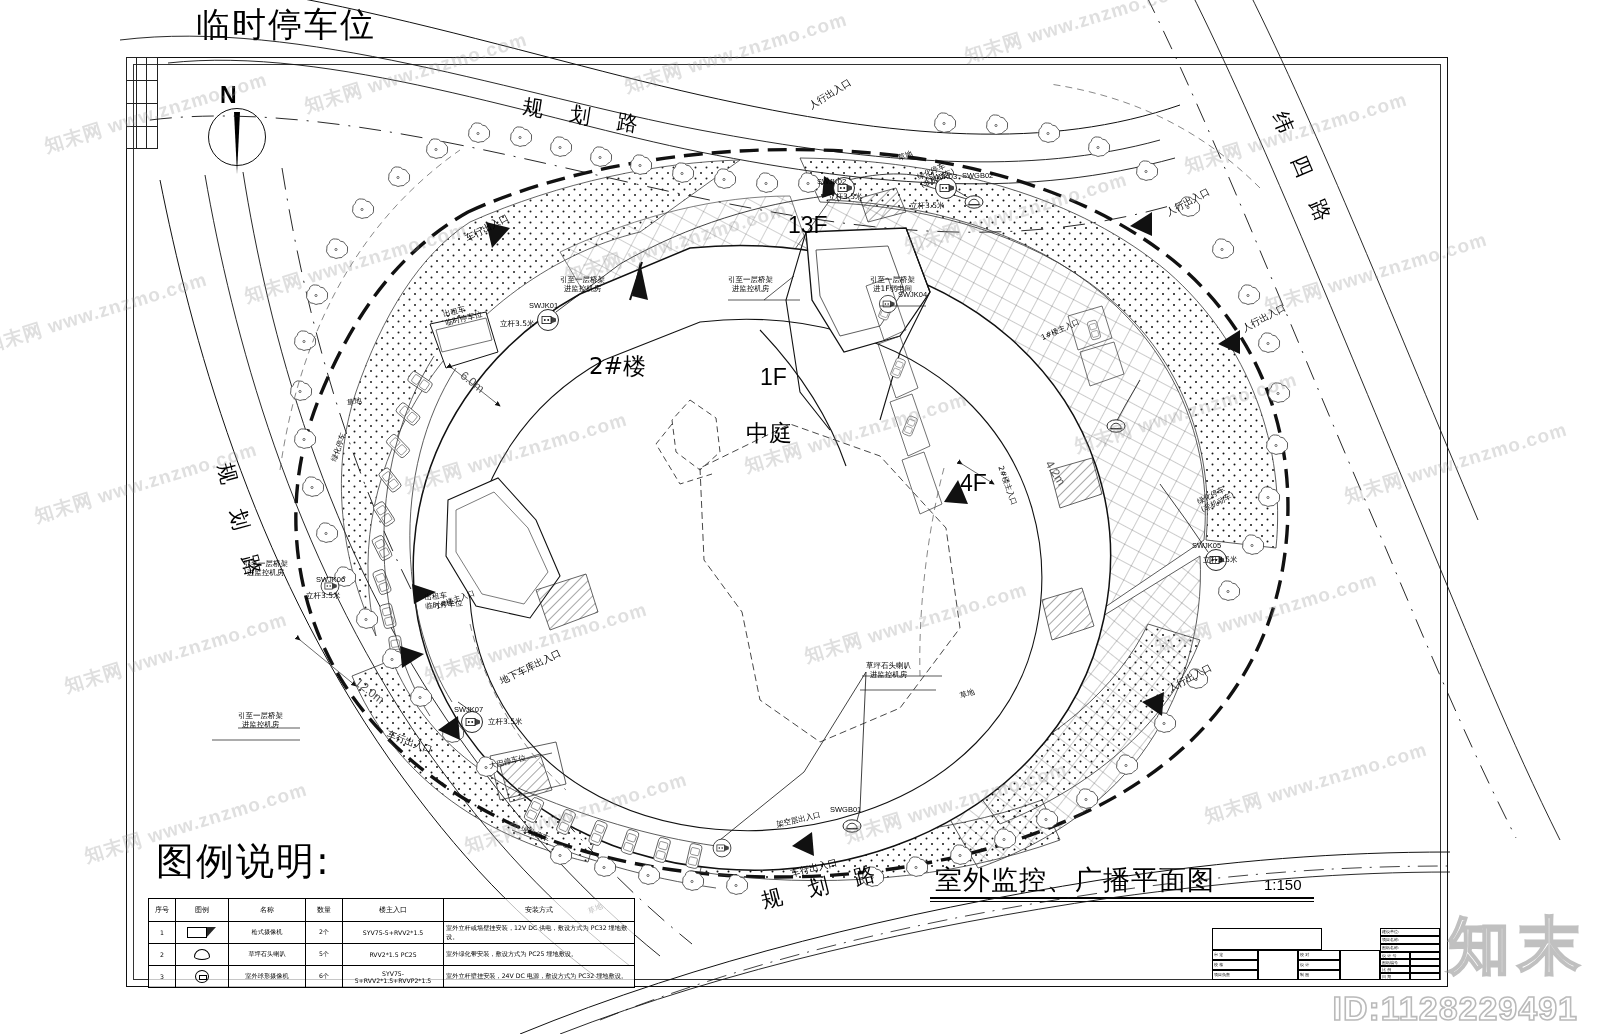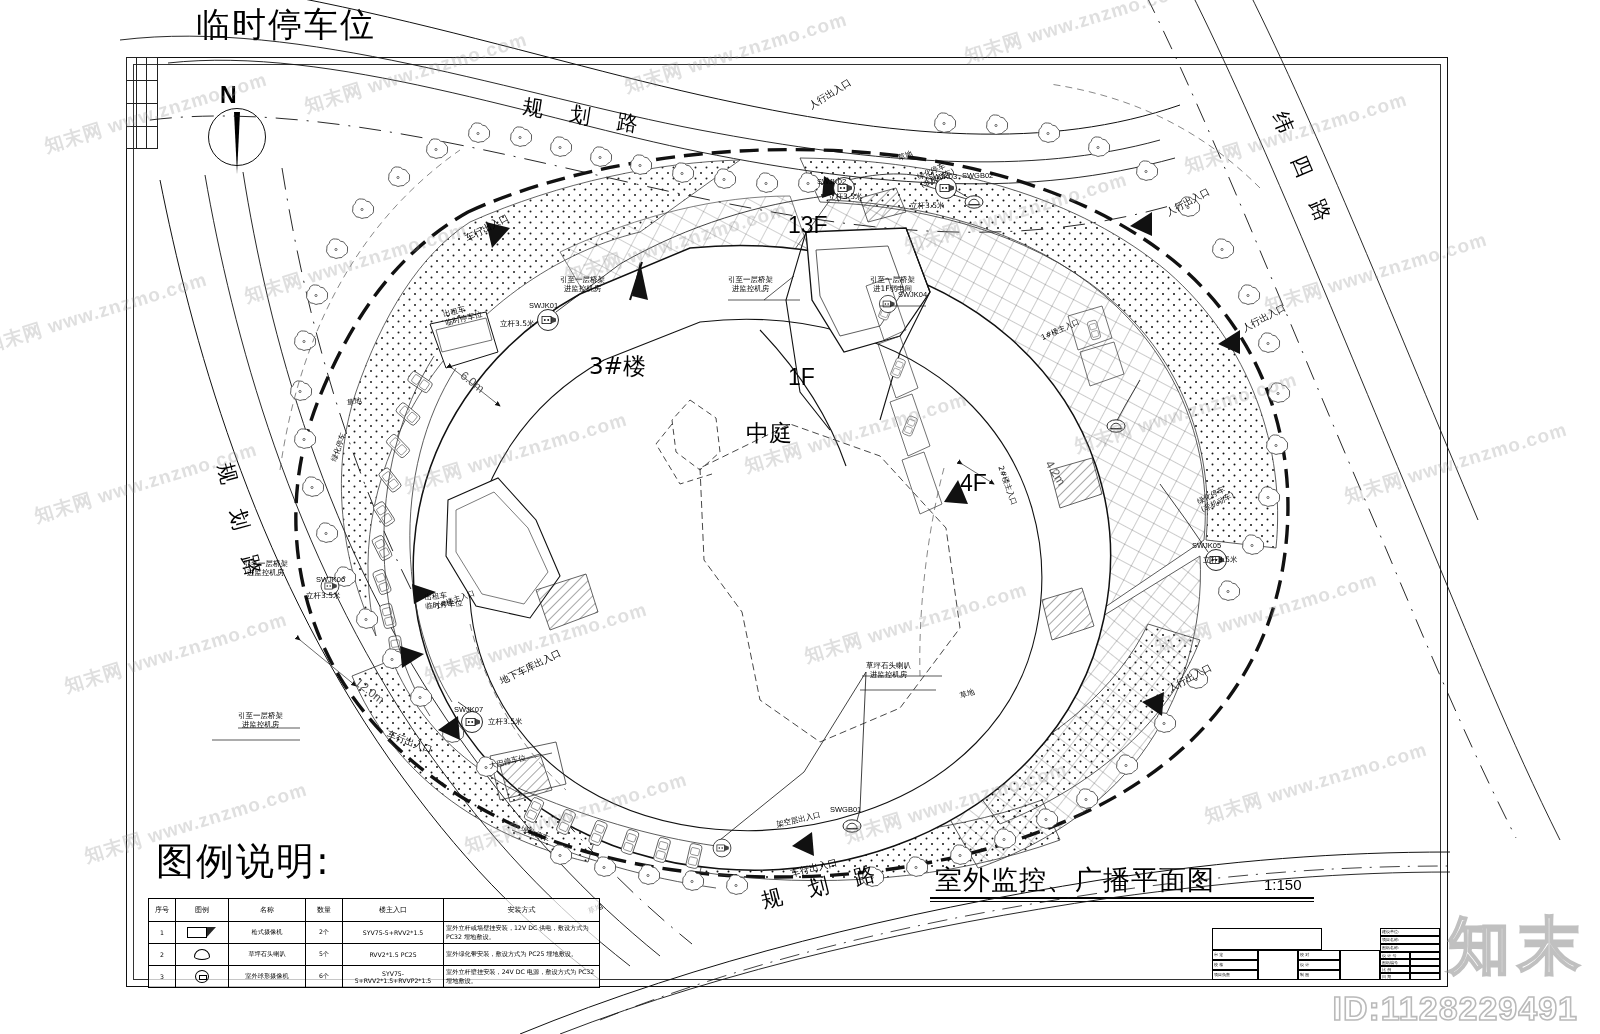--- a/index.html
+++ b/index.html
@@ -43,21 +43,21 @@
 
   
   .lbl{position:absolute;white-space:nowrap;line-height:1.18;}
   .lbl-road{font-size:21px;letter-spacing:10px;}
   .lbl-big{font-size:23px;}
   .lbl-sm{font-size:9.5px;}
   .lbl-xs{font-size:7.5px;}
   .lbl-dim{font-size:12px;color:#555;}
 
   
-  #legend-table{left:148px;top:898px;width:452px;
+  #legend-table{left:148px;top:898px;width:487px;
       border-collapse:collapse;font-size:6.2px;background:transparent;}
   #legend-table td,#legend-table th{border:0.8px solid #000;
       padding:1px 2px;text-align:center;font-weight:400;height:19px;
       background:rgba(255,255,255,0.72);}
   #legend-table .c-no{width:22px;}
   #legend-table .c-sym{width:48px;}
   #legend-table .c-name{width:72px;}
   #legend-table .c-qty{width:32px;}
   #legend-table .c-cable{width:96px;}
   #legend-table .c-inst{width:auto;}
@@ -611,23 +611,23 @@
     <path d="M470,624 C486,690 520,748 566,790"></path>
     <path d="M1260,188 C1200,128 1130,96 1050,84"></path>
   </g>
 </svg>
 
 <div class="lbl lbl-road cn" style="left:522px;top:104px;transform:rotate(9deg);">规 划 路</div>
 <div class="lbl lbl-road cn" style="left:236px;top:460px;transform:rotate(75deg);transform-origin:left top;">规 划 路</div>
 <div class="lbl lbl-road cn" style="left:760px;top:874px;transform:rotate(-14deg);">规 划 路</div>
 <div class="lbl lbl-road cn" style="left:1290px;top:108px;transform:rotate(67deg);transform-origin:left top;">纬 四 路</div>
 
-<div class="lbl lbl-big cn" style="left:589px;top:353px;">3#楼</div>
+<div class="lbl lbl-big cn" style="left:589px;top:353px;">2#楼</div>
 <div class="lbl lbl-big" style="left:788px;top:212px;">13F</div>
-<div class="lbl lbl-big" style="left:788px;top:364px;">1F</div>
+<div class="lbl lbl-big" style="left:760px;top:364px;">1F</div>
 <div class="lbl lbl-big" style="left:960px;top:470px;">4F</div>
 <div class="lbl lbl-big cn" style="left:722px;top:420px;margin-left:24px;">中庭</div>
 
 <div class="lbl lbl-sm cn" style="left:463px;top:222px;transform:rotate(-28deg);">车行出入口</div>
 <div class="lbl lbl-sm cn" style="left:806px;top:88px;transform:rotate(-32deg);">人行出入口</div>
 <div class="lbl lbl-sm cn" style="left:1164px;top:196px;transform:rotate(-28deg);">人行出入口</div>
 <div class="lbl lbl-sm cn" style="left:1240px;top:312px;transform:rotate(-28deg);">人行出入口</div>
 <div class="lbl lbl-sm cn" style="left:1166px;top:672px;transform:rotate(-28deg);">人行出入口</div>
 <div class="lbl lbl-sm cn" style="left:386px;top:736px;transform:rotate(20deg);">车行出入口</div>
 <div class="lbl lbl-sm cn" style="left:790px;top:862px;transform:rotate(-14deg);">车行出入口</div>

